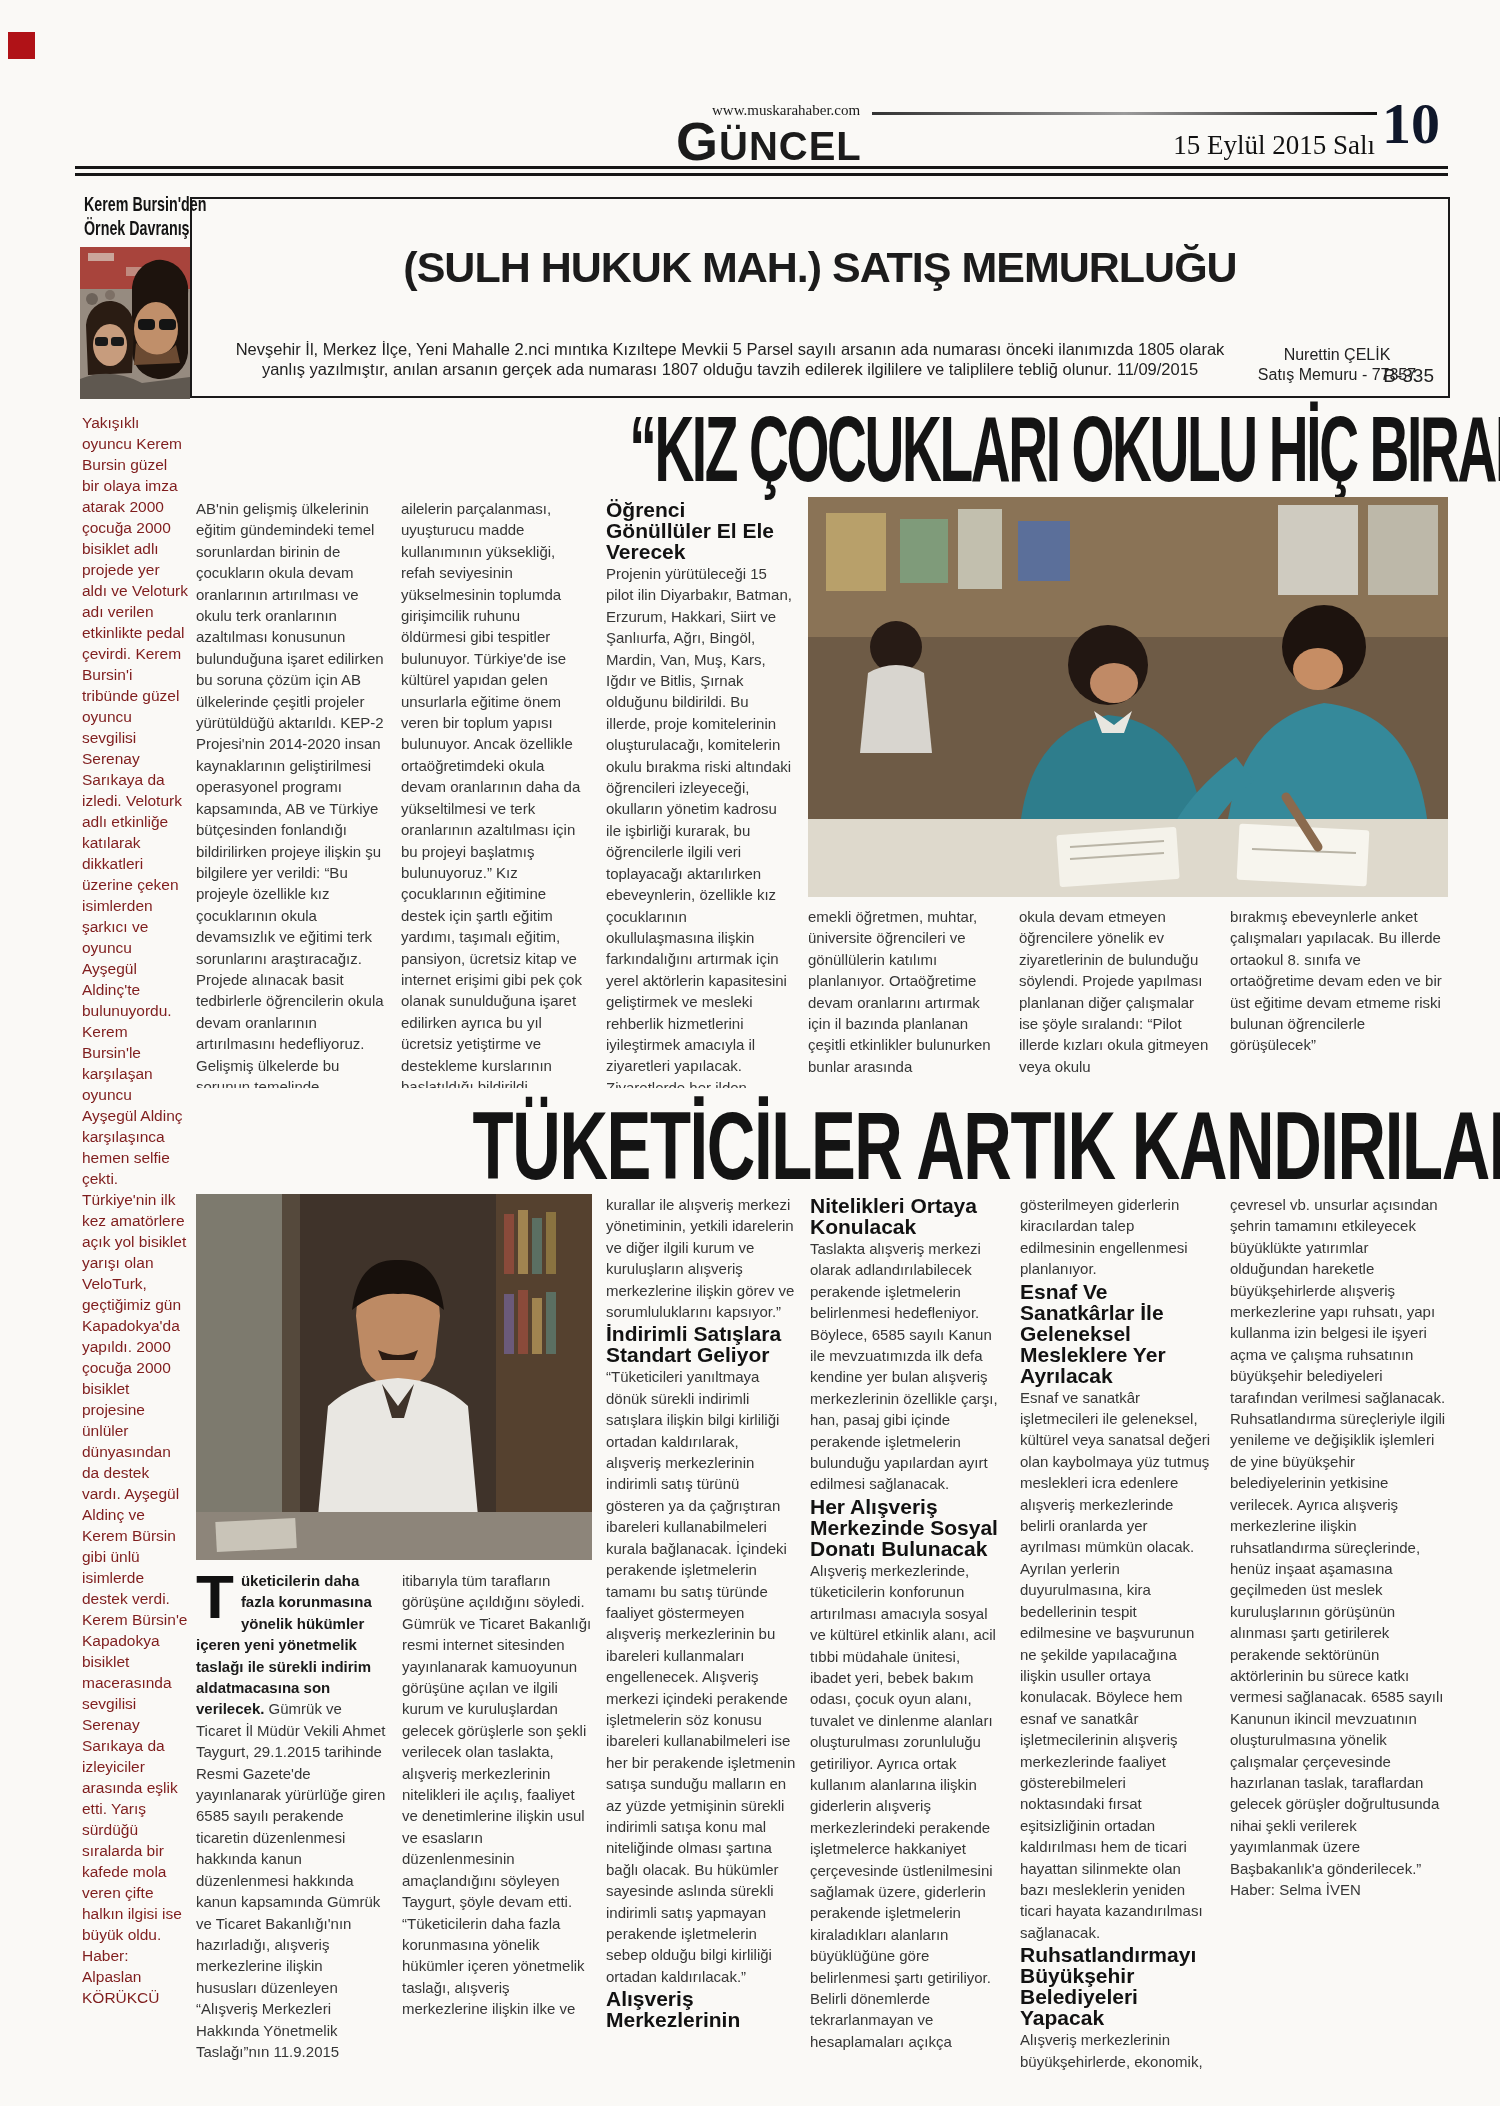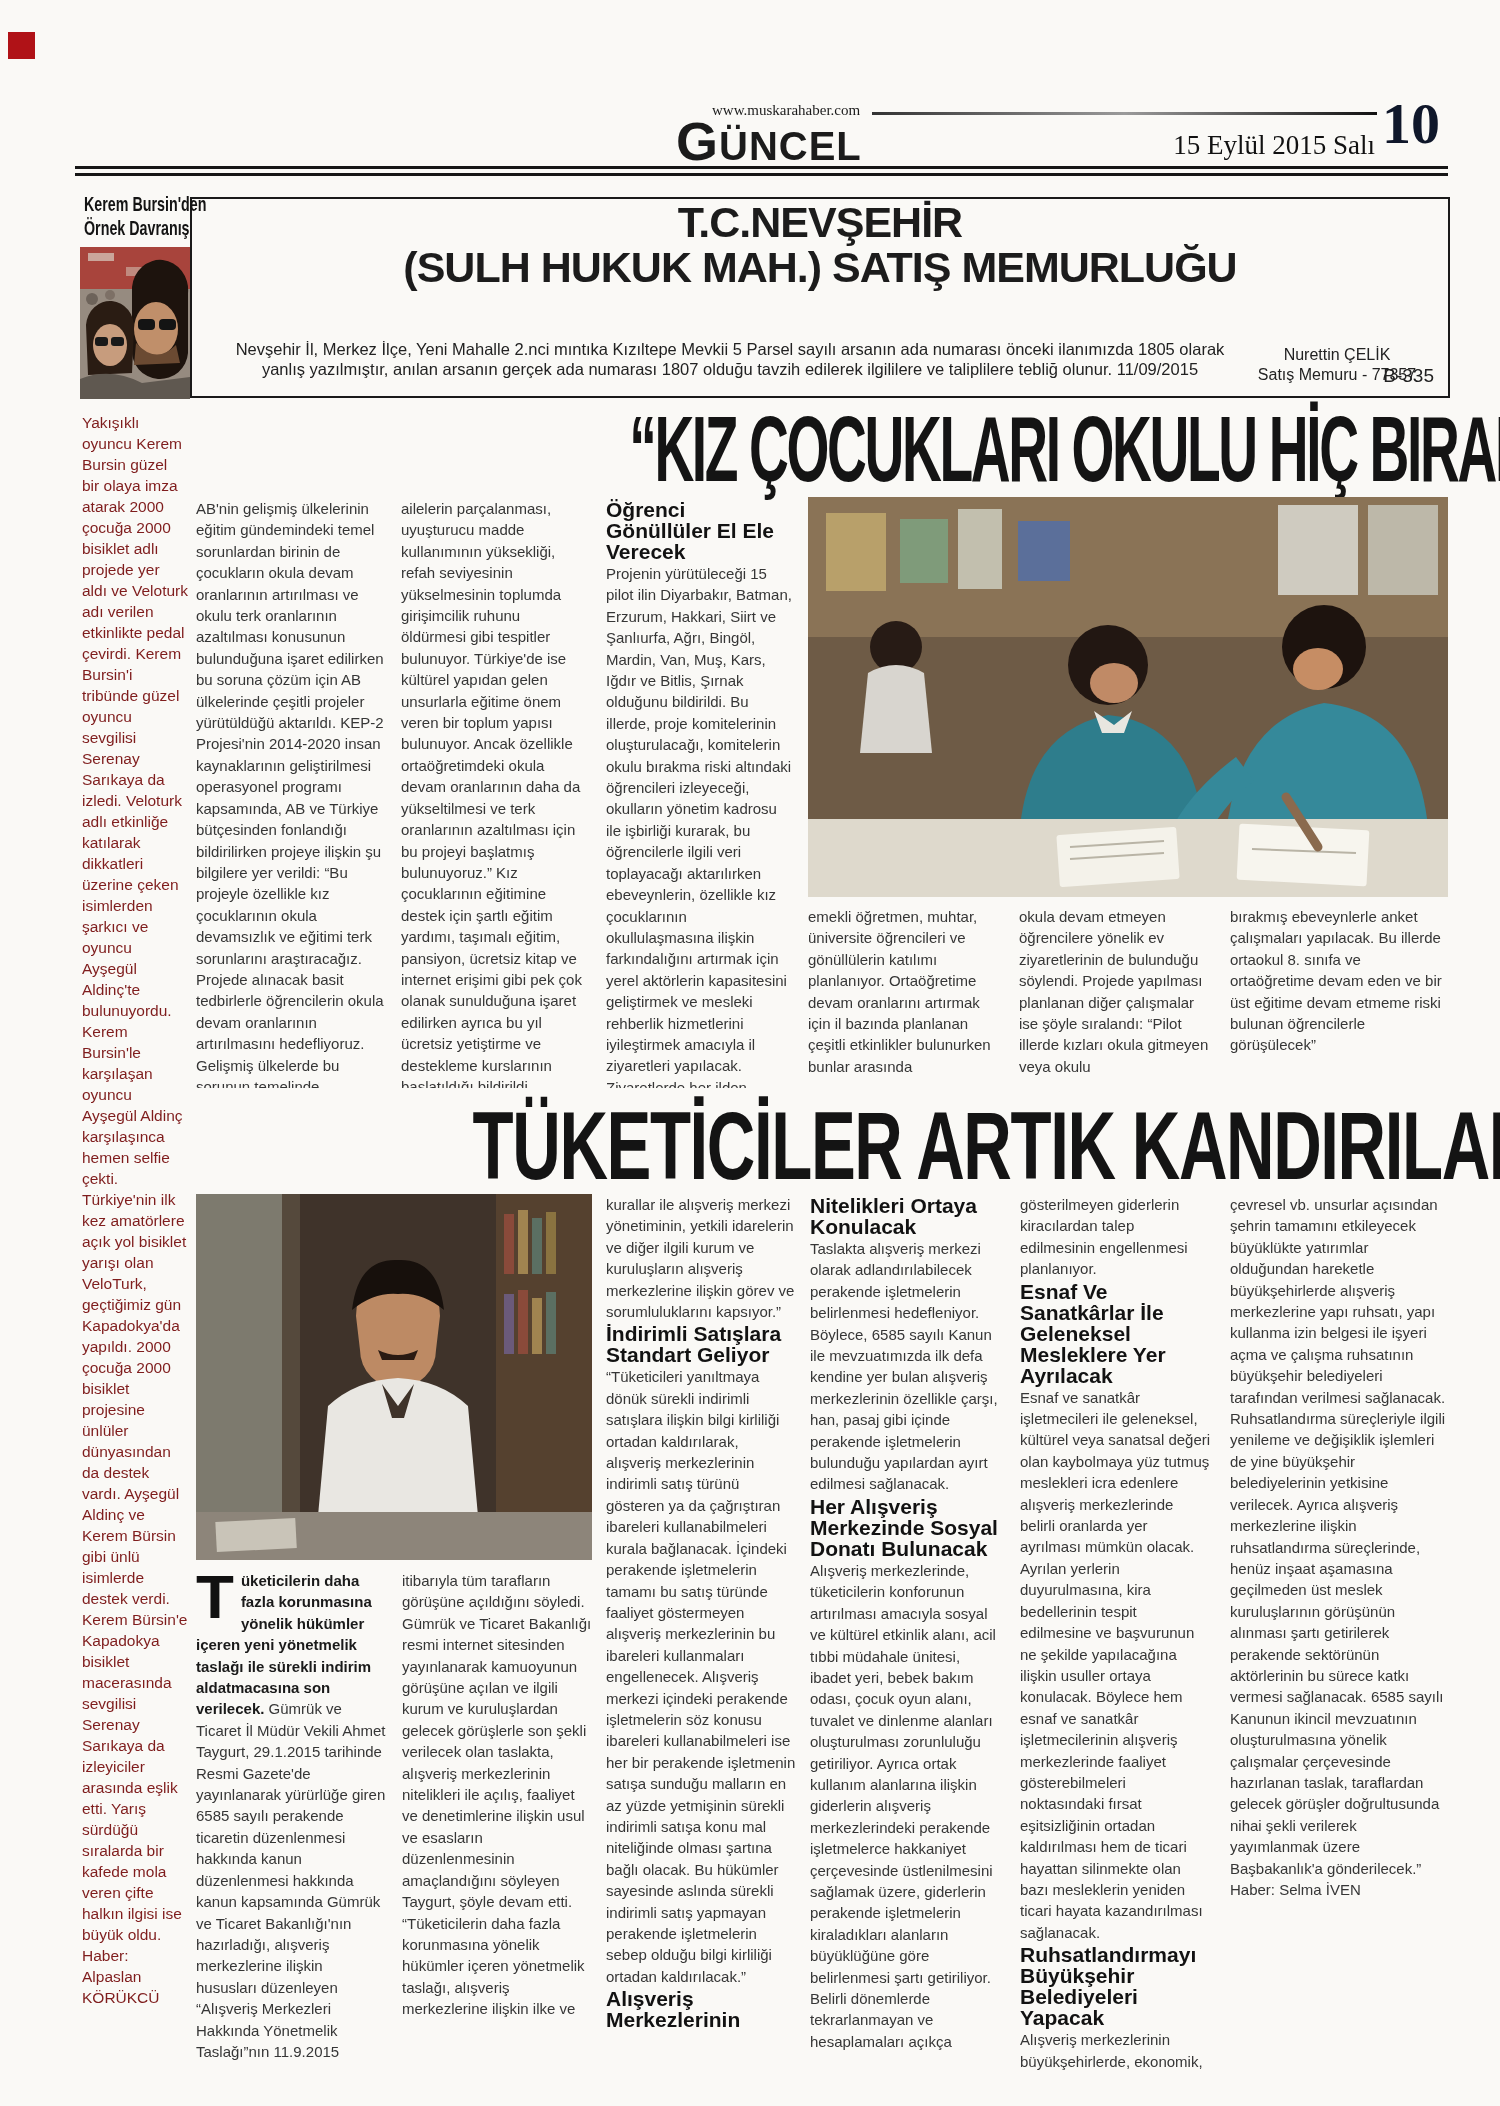--- a/index.html
+++ b/index.html
@@ -56,21 +56,20 @@
   <div class="abs website" style="left:712px;top:102px;">www.muskarahaber.com</div>
   <div class="abs thin-rule" style="left:872px;top:112px;width:505px;"></div>
   <div class="abs section" style="left:676px;top:110px;">GÜNCEL</div>
   <div class="abs date" style="left:1140px;top:130px;width:235px;">15 Eylül 2015 Salı</div>
   <div class="abs pagenum" style="left:1382px;top:88px;">10</div>
 
   <div class="abs rule" style="left:75px;top:166px;width:1373px;"></div>
   <div class="abs rule" style="left:75px;top:173px;width:1373px;"></div>
 
   <div class="abs notice" style="left:190px;top:197px;width:1256px;height:197px;">
-    <div class="notice-line" style="top:1px;">T.C.NEVŞEHİR</div>
     <div class="notice-line" style="top:46px;">(SULH HUKUK MAH.) SATIŞ MEMURLUĞU</div>
     <div class="notice-body" style="left:28px;top:140px;width:1020px;">Nevşehir İl, Merkez İlçe, Yeni Mahalle 2.nci mıntıka Kızıltepe Mevkii 5 Parsel sayılı arsanın ada numarası önceki ilanımızda 1805 olarak yanlış yazılmıştır, anılan arsanın gerçek ada numarası 1807 olduğu tavzih edilerek ilgililere ve taliplilere tebliğ olunur. 11/09/2015</div>
     <div class="notice-sign" style="left:1010px;top:146px;width:270px;">
       <div>Nurettin ÇELİK</div>
       <div>Satış Memuru - 77357</div>
     </div>
     <div class="notice-code" style="right:14px;top:166px;">B-335</div>
   </div>
 
   <div class="abs side-head" style="left:84px;top:192px;">Kerem Bursin'den</div>

